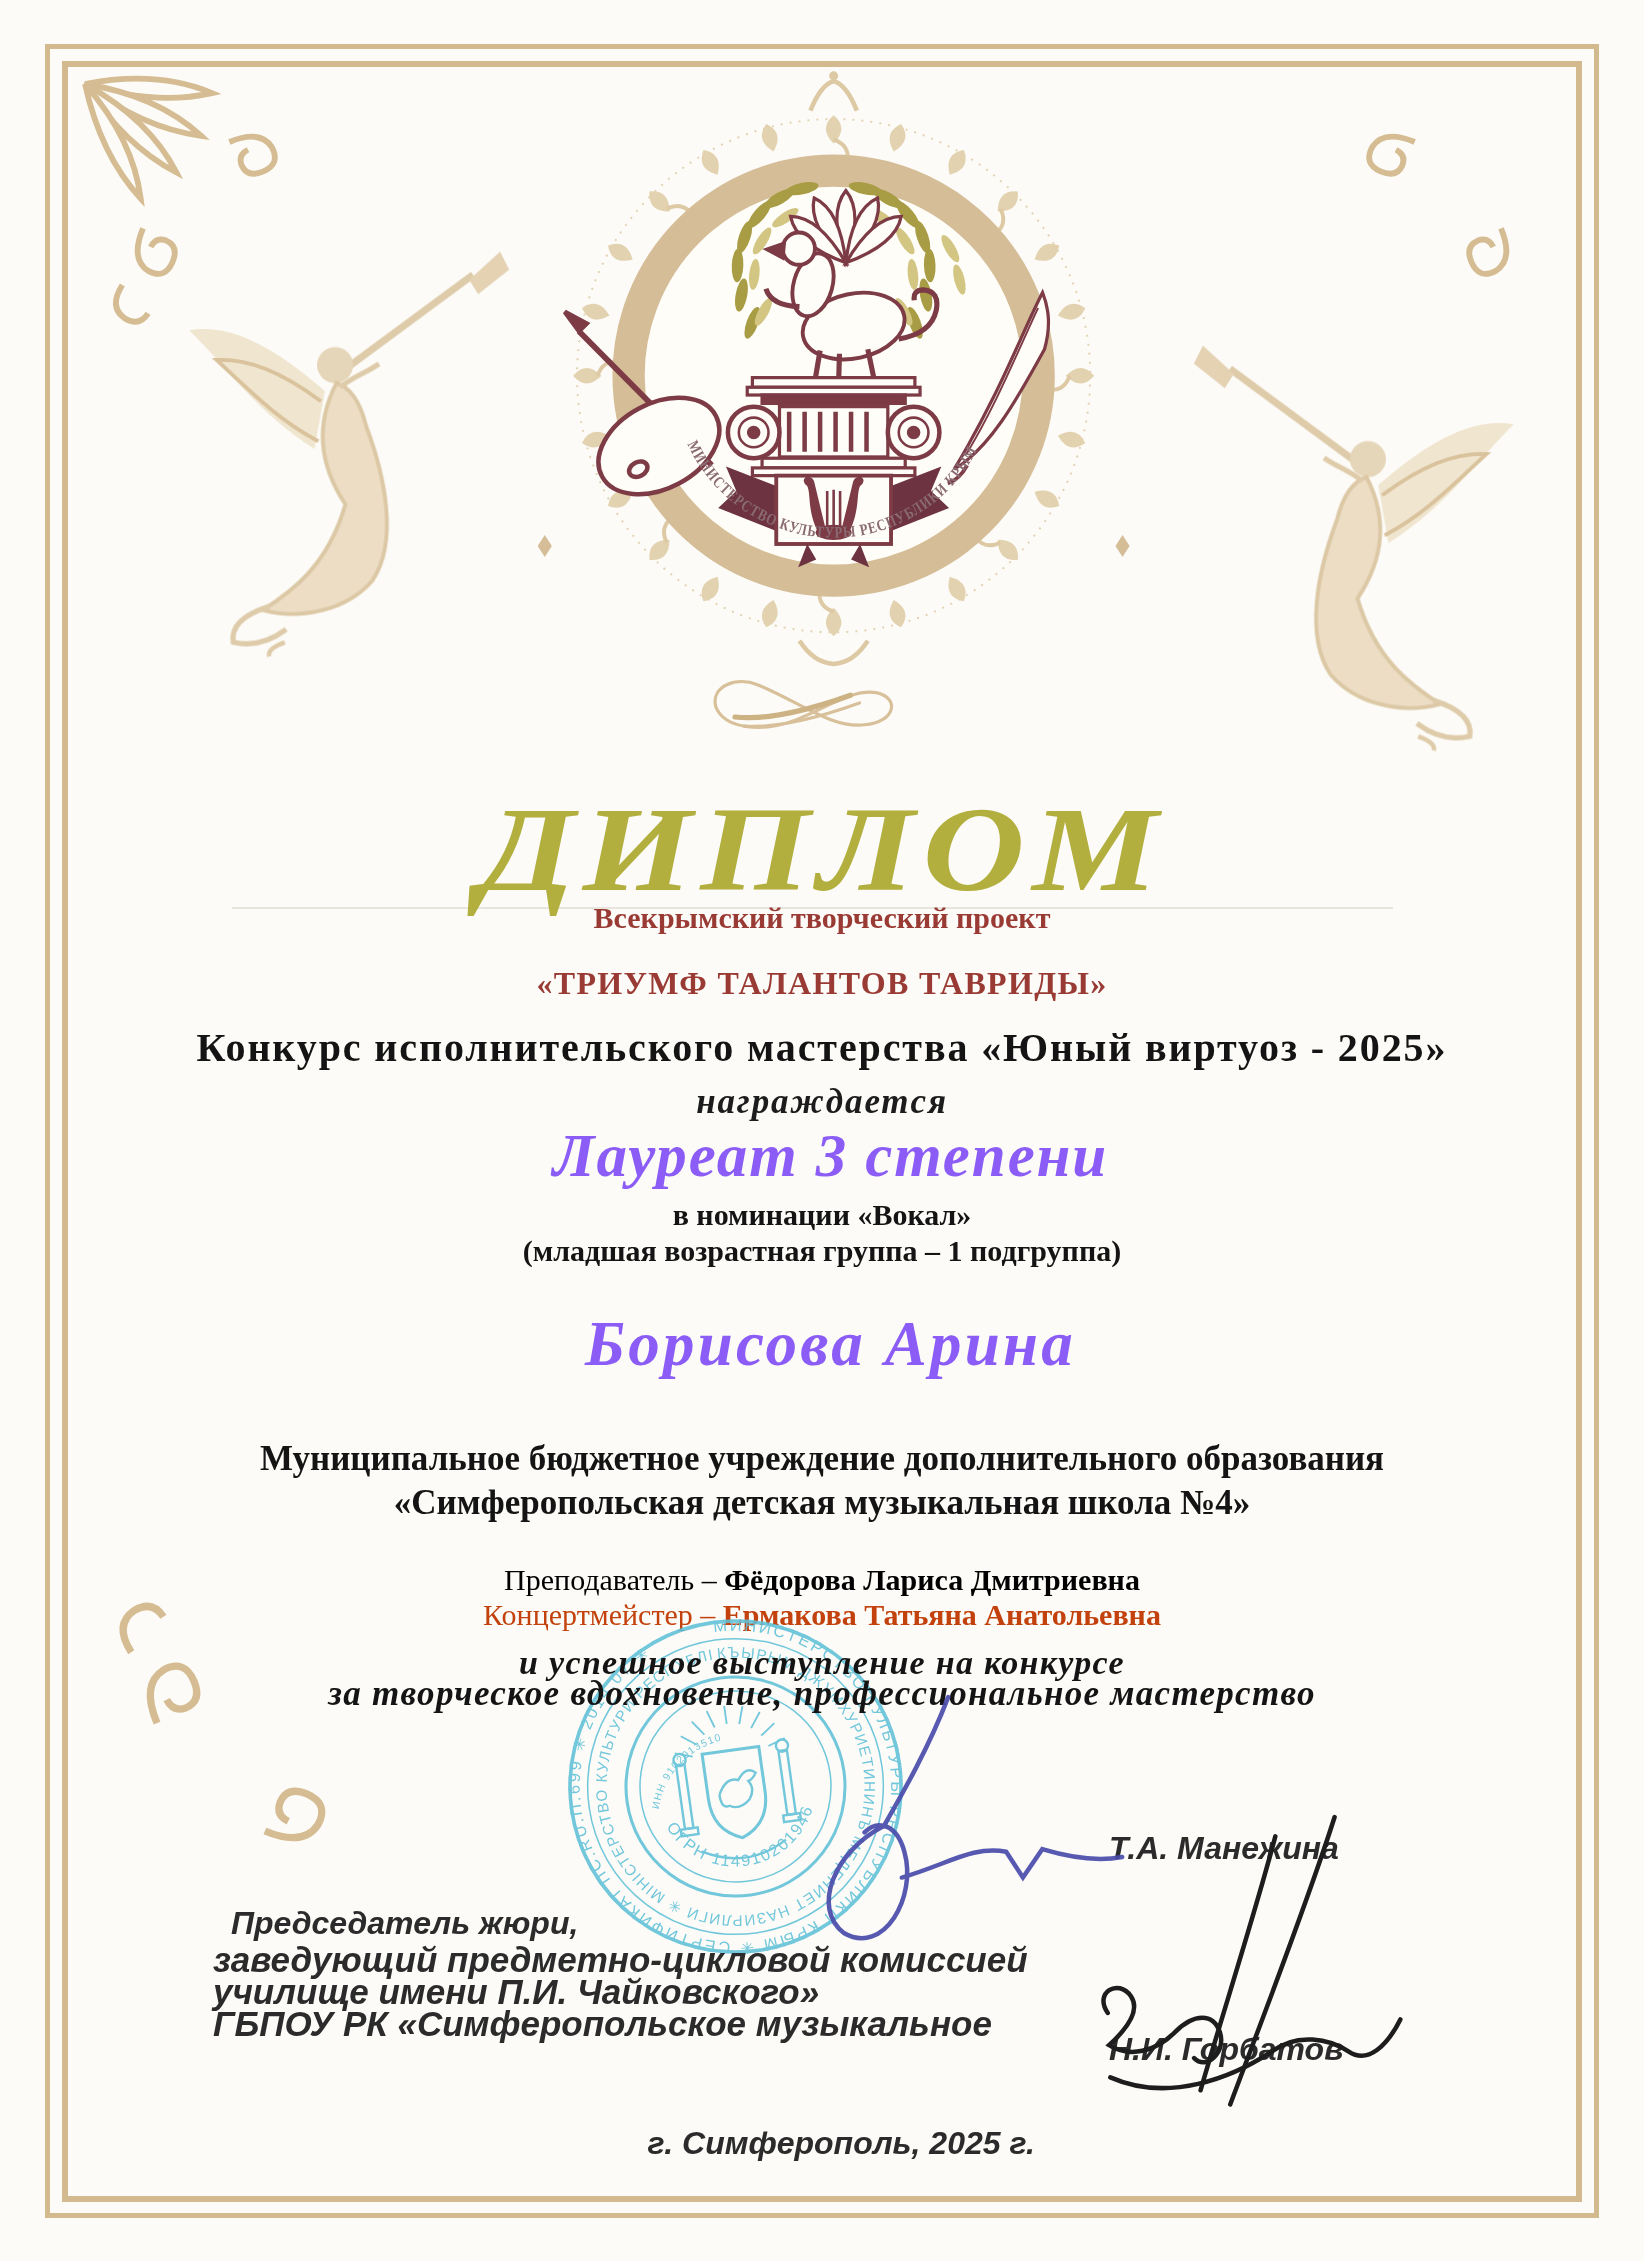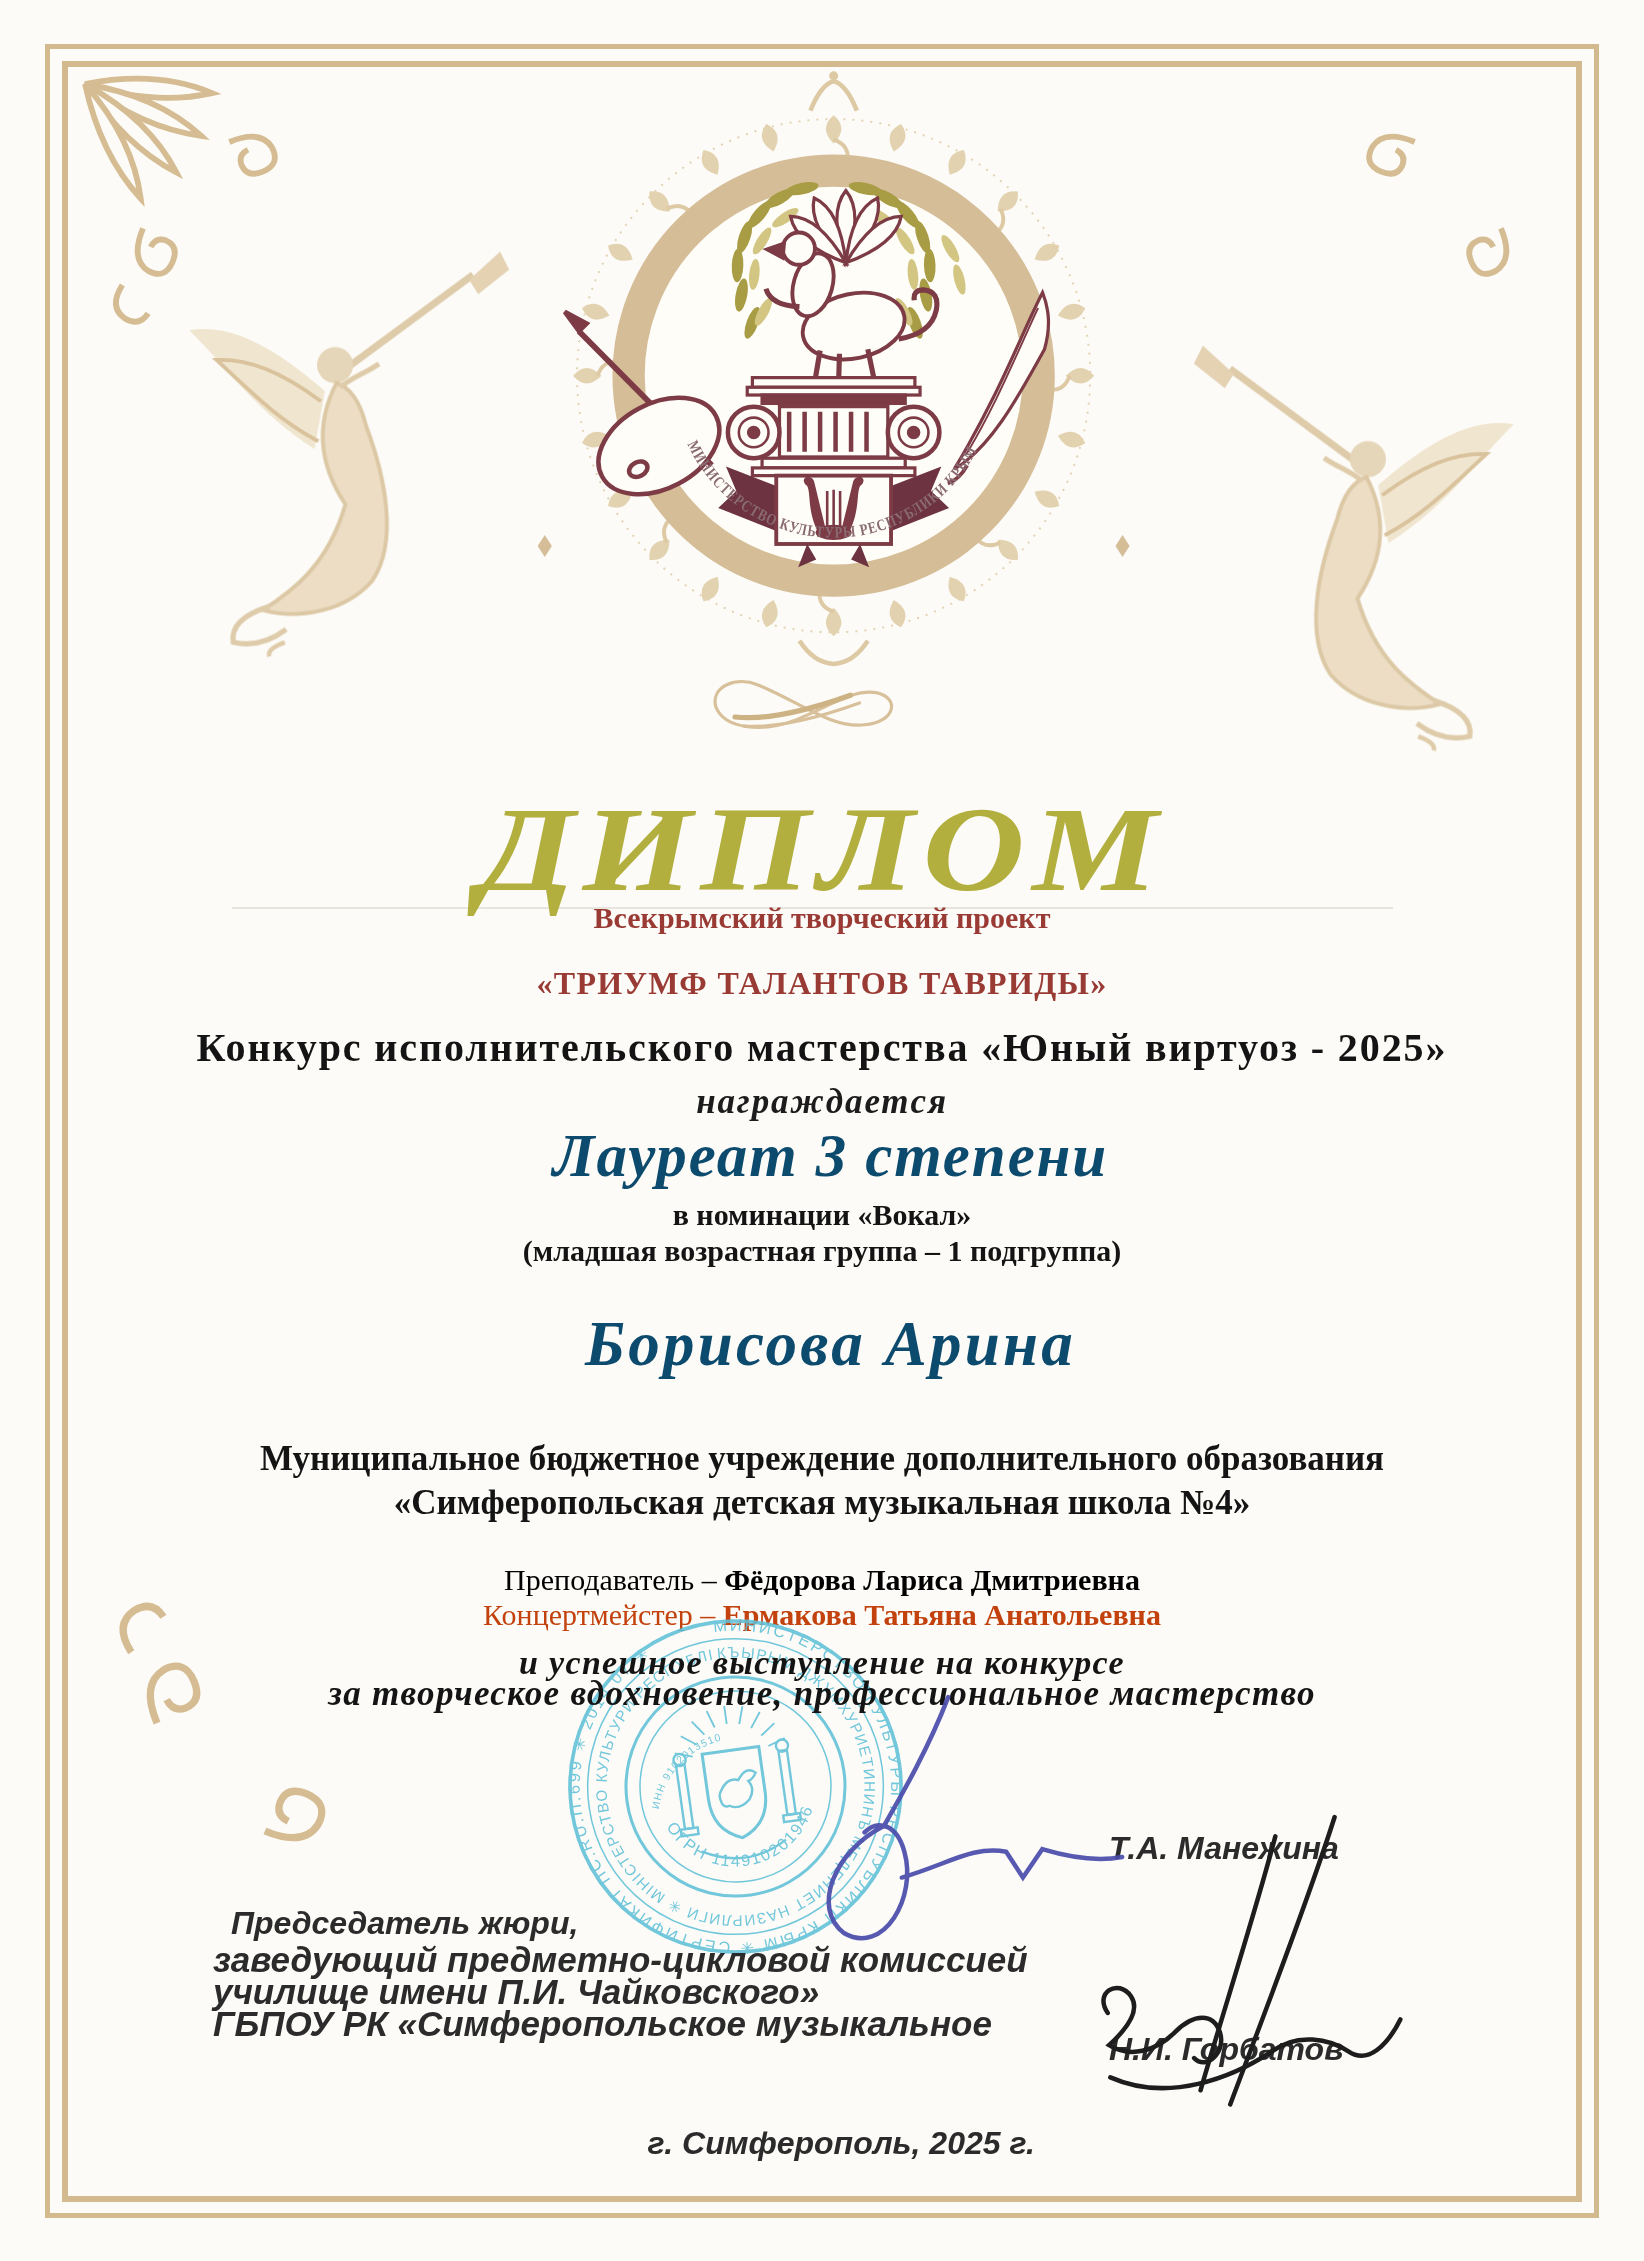--- a/index.html
+++ b/index.html
@@ -8,21 +8,21 @@
   .abs{position:absolute;}
   .ctr{left:0;right:0;text-align:center;}
   
   .border-outer{left:45px;top:44px;right:45px;bottom:43px;border:5.8px solid #d3b98e;}
   .border-inner{left:62px;top:61px;right:62px;bottom:59px;border:6.4px solid #d3b98e;}
   
   .serif-b{font-weight:bold;color:#141414;text-align:center;}
   .title{font-size:120px;font-weight:bold;font-style:italic;color:#b2af3e;
          letter-spacing:6.4px;transform:scaleX(1.18);transform-origin:center;}
   .red{color:#9a3a34;}
-  .gold{color:#0c4a6e;margin-left:17px;}
+  .gold{color:#8b5cf6;margin-left:17px;}
   .sans-bi{font-family:"Liberation Sans", sans-serif;font-weight:bold;font-style:italic;color:#2b2b2b;}
   .corner{width:277px;height:277px;}
   .svgdeco{position:absolute;}
   .stamp-rot{transform:rotate(-8deg);opacity:.88;}
 </style>
 </head>
 <body>
 
 <div class="page">
 

